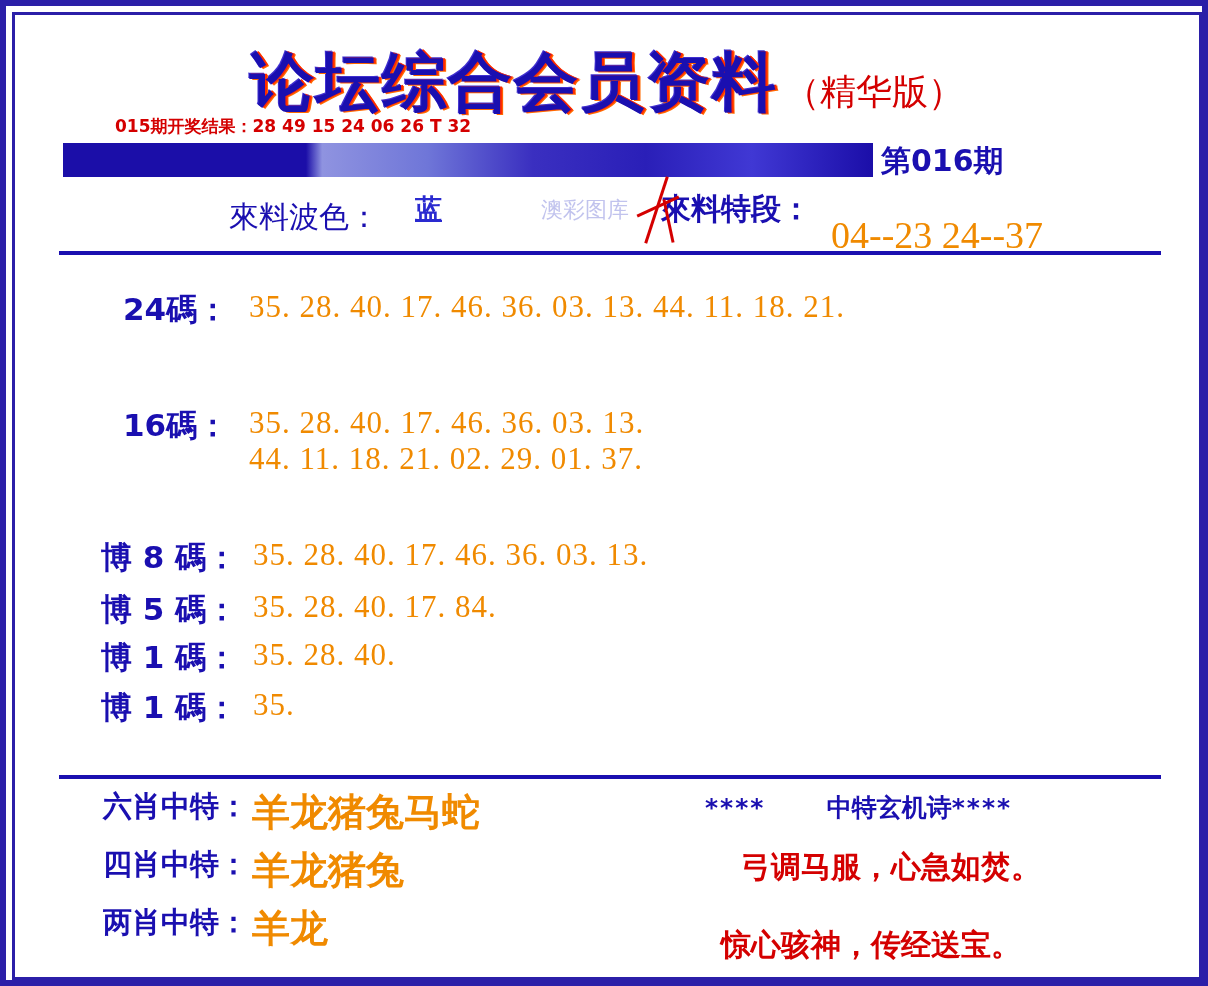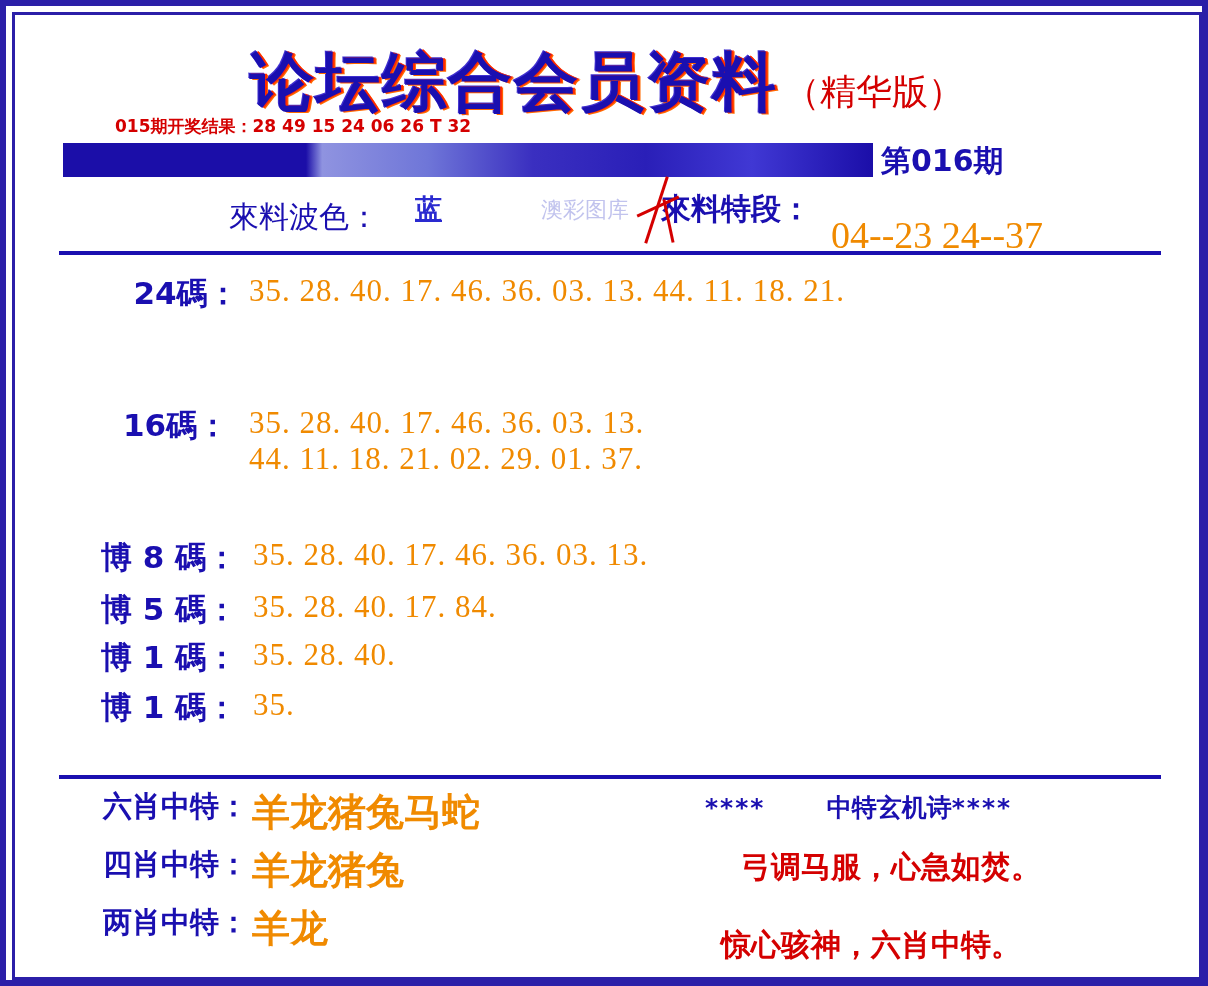--- a/index.html
+++ b/index.html
@@ -191,21 +191,21 @@
   .nb-values {
     display: inline-block;
     font-family: "Liberation Serif", serif;
     font-size: 31px;
     color: #f08a00;
     vertical-align: top;
     letter-spacing: 1px;
   }
   .nb-values .line2 { display: block; }
 
-  #blk24   { left: 108px; top: 258px; text-align: center; }
+  #blk24   { left: 108px; top: 274px; }
   #blk24 .nb-label { width: 126px; }
   #blk16   { left: 108px; top: 390px; }
   #blk16 .nb-label { width: 126px; }
   #blk8    { left: 86px;  top: 522px; }
   #blk8 .nb-label  { width: 152px; }
   #blk5    { left: 86px;  top: 574px; }
   #blk5 .nb-label  { width: 152px; }
   #blk3    { left: 86px;  top: 622px; }
   #blk3 .nb-label  { width: 152px; }
   #blk1    { left: 86px;  top: 672px; }
@@ -321,16 +321,16 @@
     <div class="zod-row" id="zod2">
       <span class="zod-label">两肖中特：</span><span class="zod-value">羊龙</span>
     </div>
 
     <div class="poem-head">
       <span class="stars">****</span>
       <span style="display:inline-block;width:44px"></span>
       <span>中特玄机诗</span><span class="stars">****</span>
     </div>
     <div class="poem-line" id="poem1">弓调马服，心急如焚。</div>
-    <div class="poem-line" id="poem2">惊心骇神，六肖中特。</div>
+    <div class="poem-line" id="poem2">惊心骇神，传经送宝。</div>
 
   </div>
 </div>
 
 </body></html>

